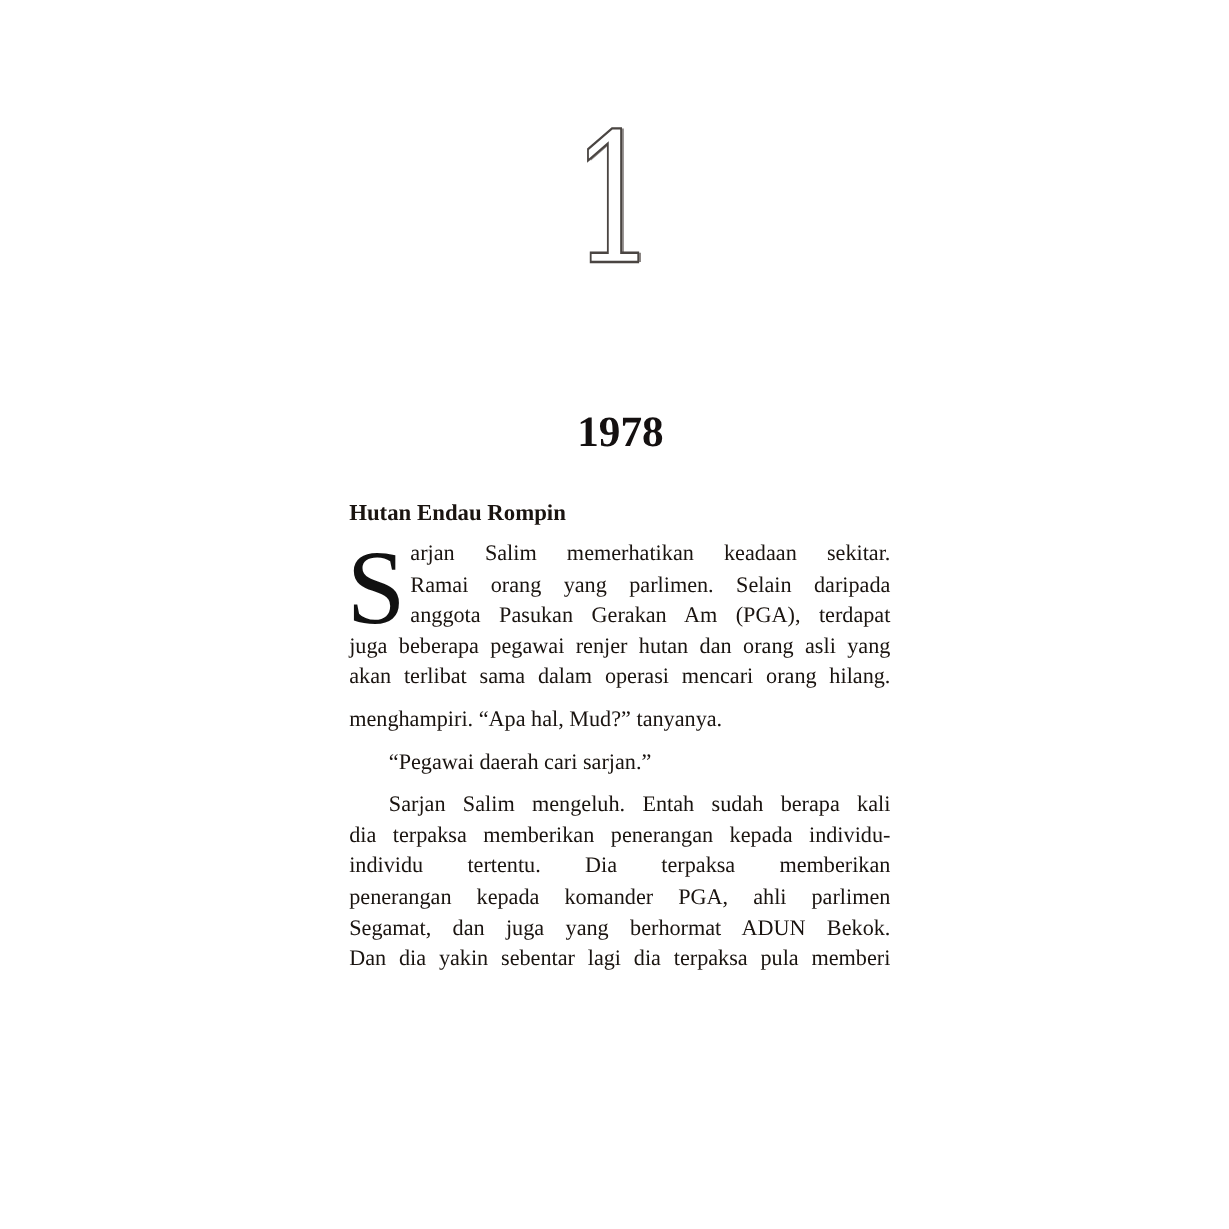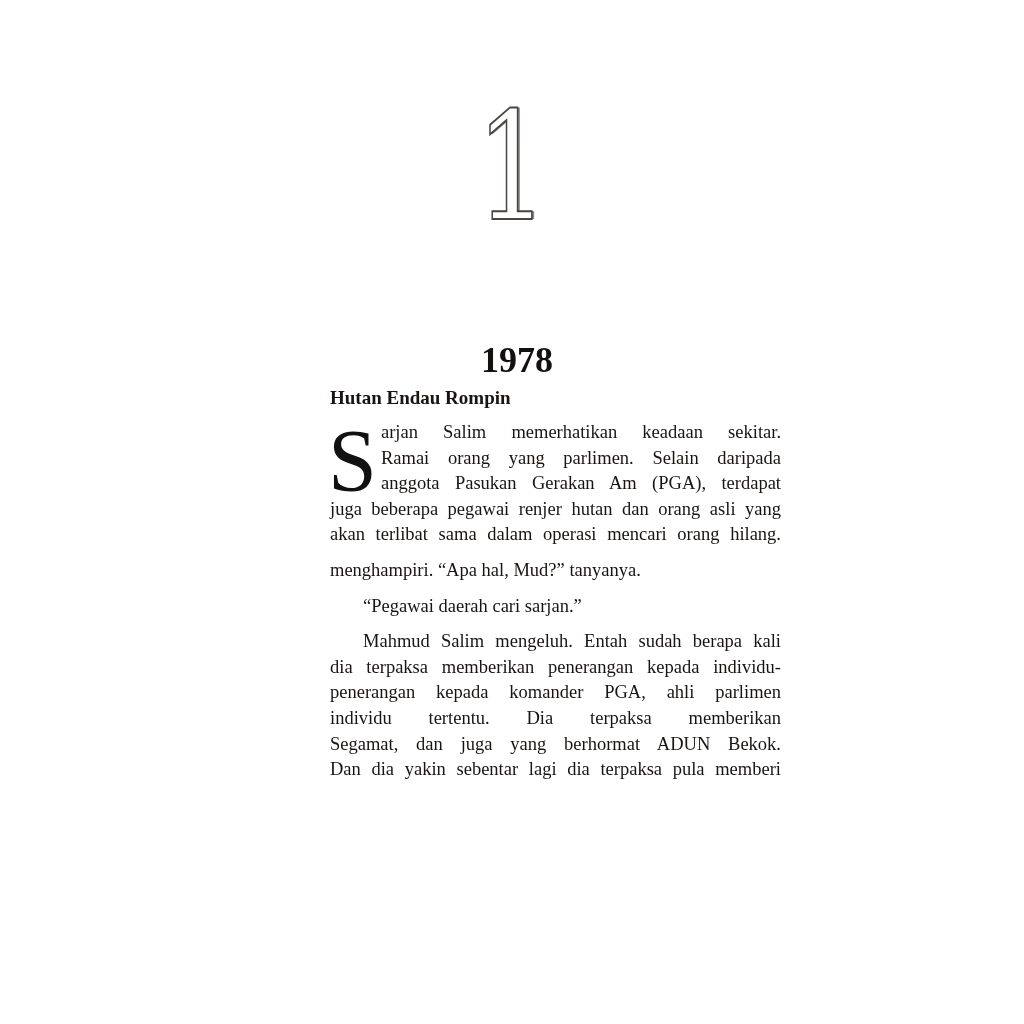--- a/index.html
+++ b/index.html
@@ -9,21 +9,21 @@
     position: absolute; left: 0; width: 1024px; top: 92px; text-align: center;
     font-family: "DejaVu Serif", serif; font-size: 150px; line-height: 150px;
     color: #ffffff; -webkit-text-stroke: 2px #4a4542;
     text-shadow: 3px 0 0 #8a8583;
     font-weight: normal; transform: scaleX(0.75);
   }
   .year {
     position: absolute; left: 0; width: 1034px; top: 338px; text-align: center;
     font-size: 36px; font-weight: bold; line-height: 44px; color: #141010;
   }
-  .text-block { position: absolute; left: 291px; top: 384px; width: 451px; margin-left: 39px; }
+  .text-block { position: absolute; left: 291px; top: 414px; width: 451px; }
   .section-heading {
     font-size: 19px; font-weight: bold; line-height: 28px; margin: 0 0 8px 0;
   }
   .para {
     font-size: 18.5px; line-height: 25.6px; text-align: justify; margin: 0;
     hyphens: none;
   }
   .para.indent { text-indent: 33px; margin-top: 10px; }
   .drop-cap {
     float: left; font-size: 88px; line-height: 70px; margin: 6px 4px 0 -2px;
@@ -53,20 +53,20 @@
 
   <div class="para indent">
     <span class="line last" style="text-indent:0">menghampiri. “Apa hal, Mud?” tanyanya.</span>
   </div>
 
   <div class="para indent">
     <span class="line last">“Pegawai daerah cari sarjan.”</span>
   </div>
 
   <div class="para indent">
-    <span class="line">Mahmud Salim mengeluh. Entah sudah berapa kali</span>
+    <span class="line">Sarjan Salim mengeluh. Entah sudah berapa kali</span>
     <span class="line" style="text-indent:0">dia terpaksa memberikan penerangan kepada individu-</span>
+    <span class="line" style="text-indent:0">individu tertentu. Dia terpaksa memberikan</span>
     <span class="line" style="text-indent:0">penerangan kepada komander PGA, ahli parlimen</span>
-    <span class="line" style="text-indent:0">individu tertentu. Dia terpaksa memberikan</span>
     <span class="line" style="text-indent:0">Segamat, dan juga yang berhormat ADUN Bekok.</span>
     <span class="line" style="text-indent:0">Dan dia yakin sebentar lagi dia terpaksa pula memberi</span>
   </div>
 </div>
 
 </body></html>

